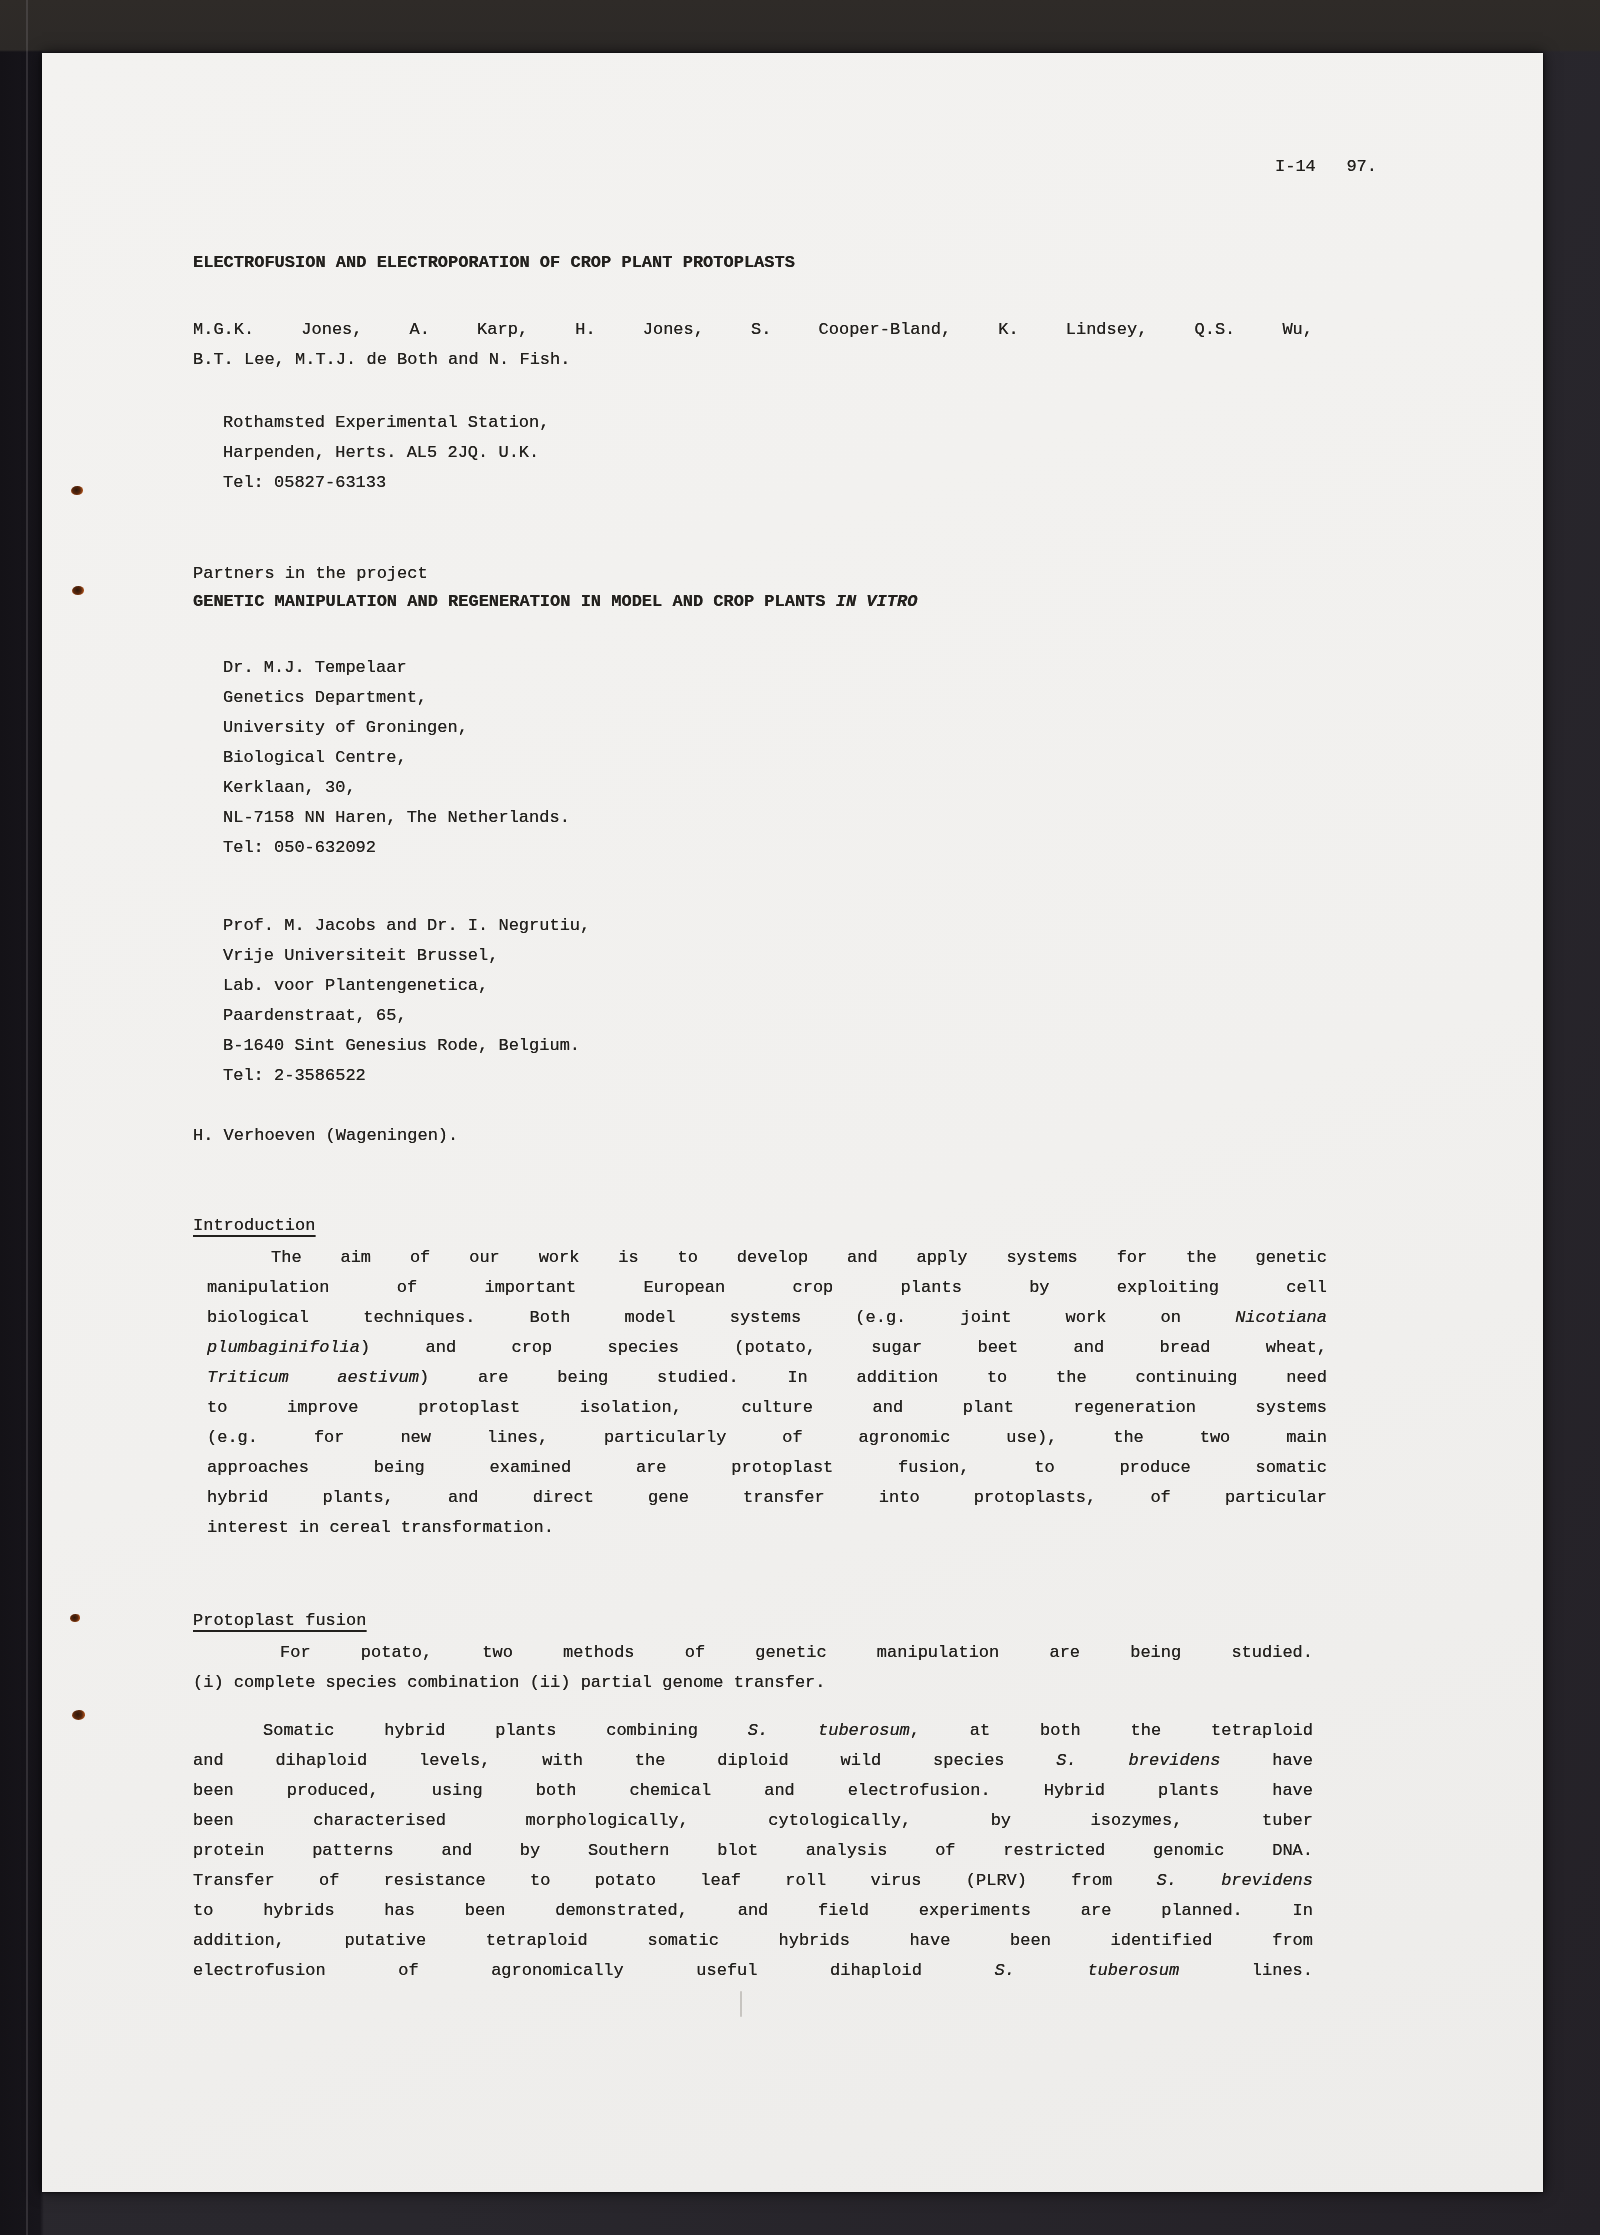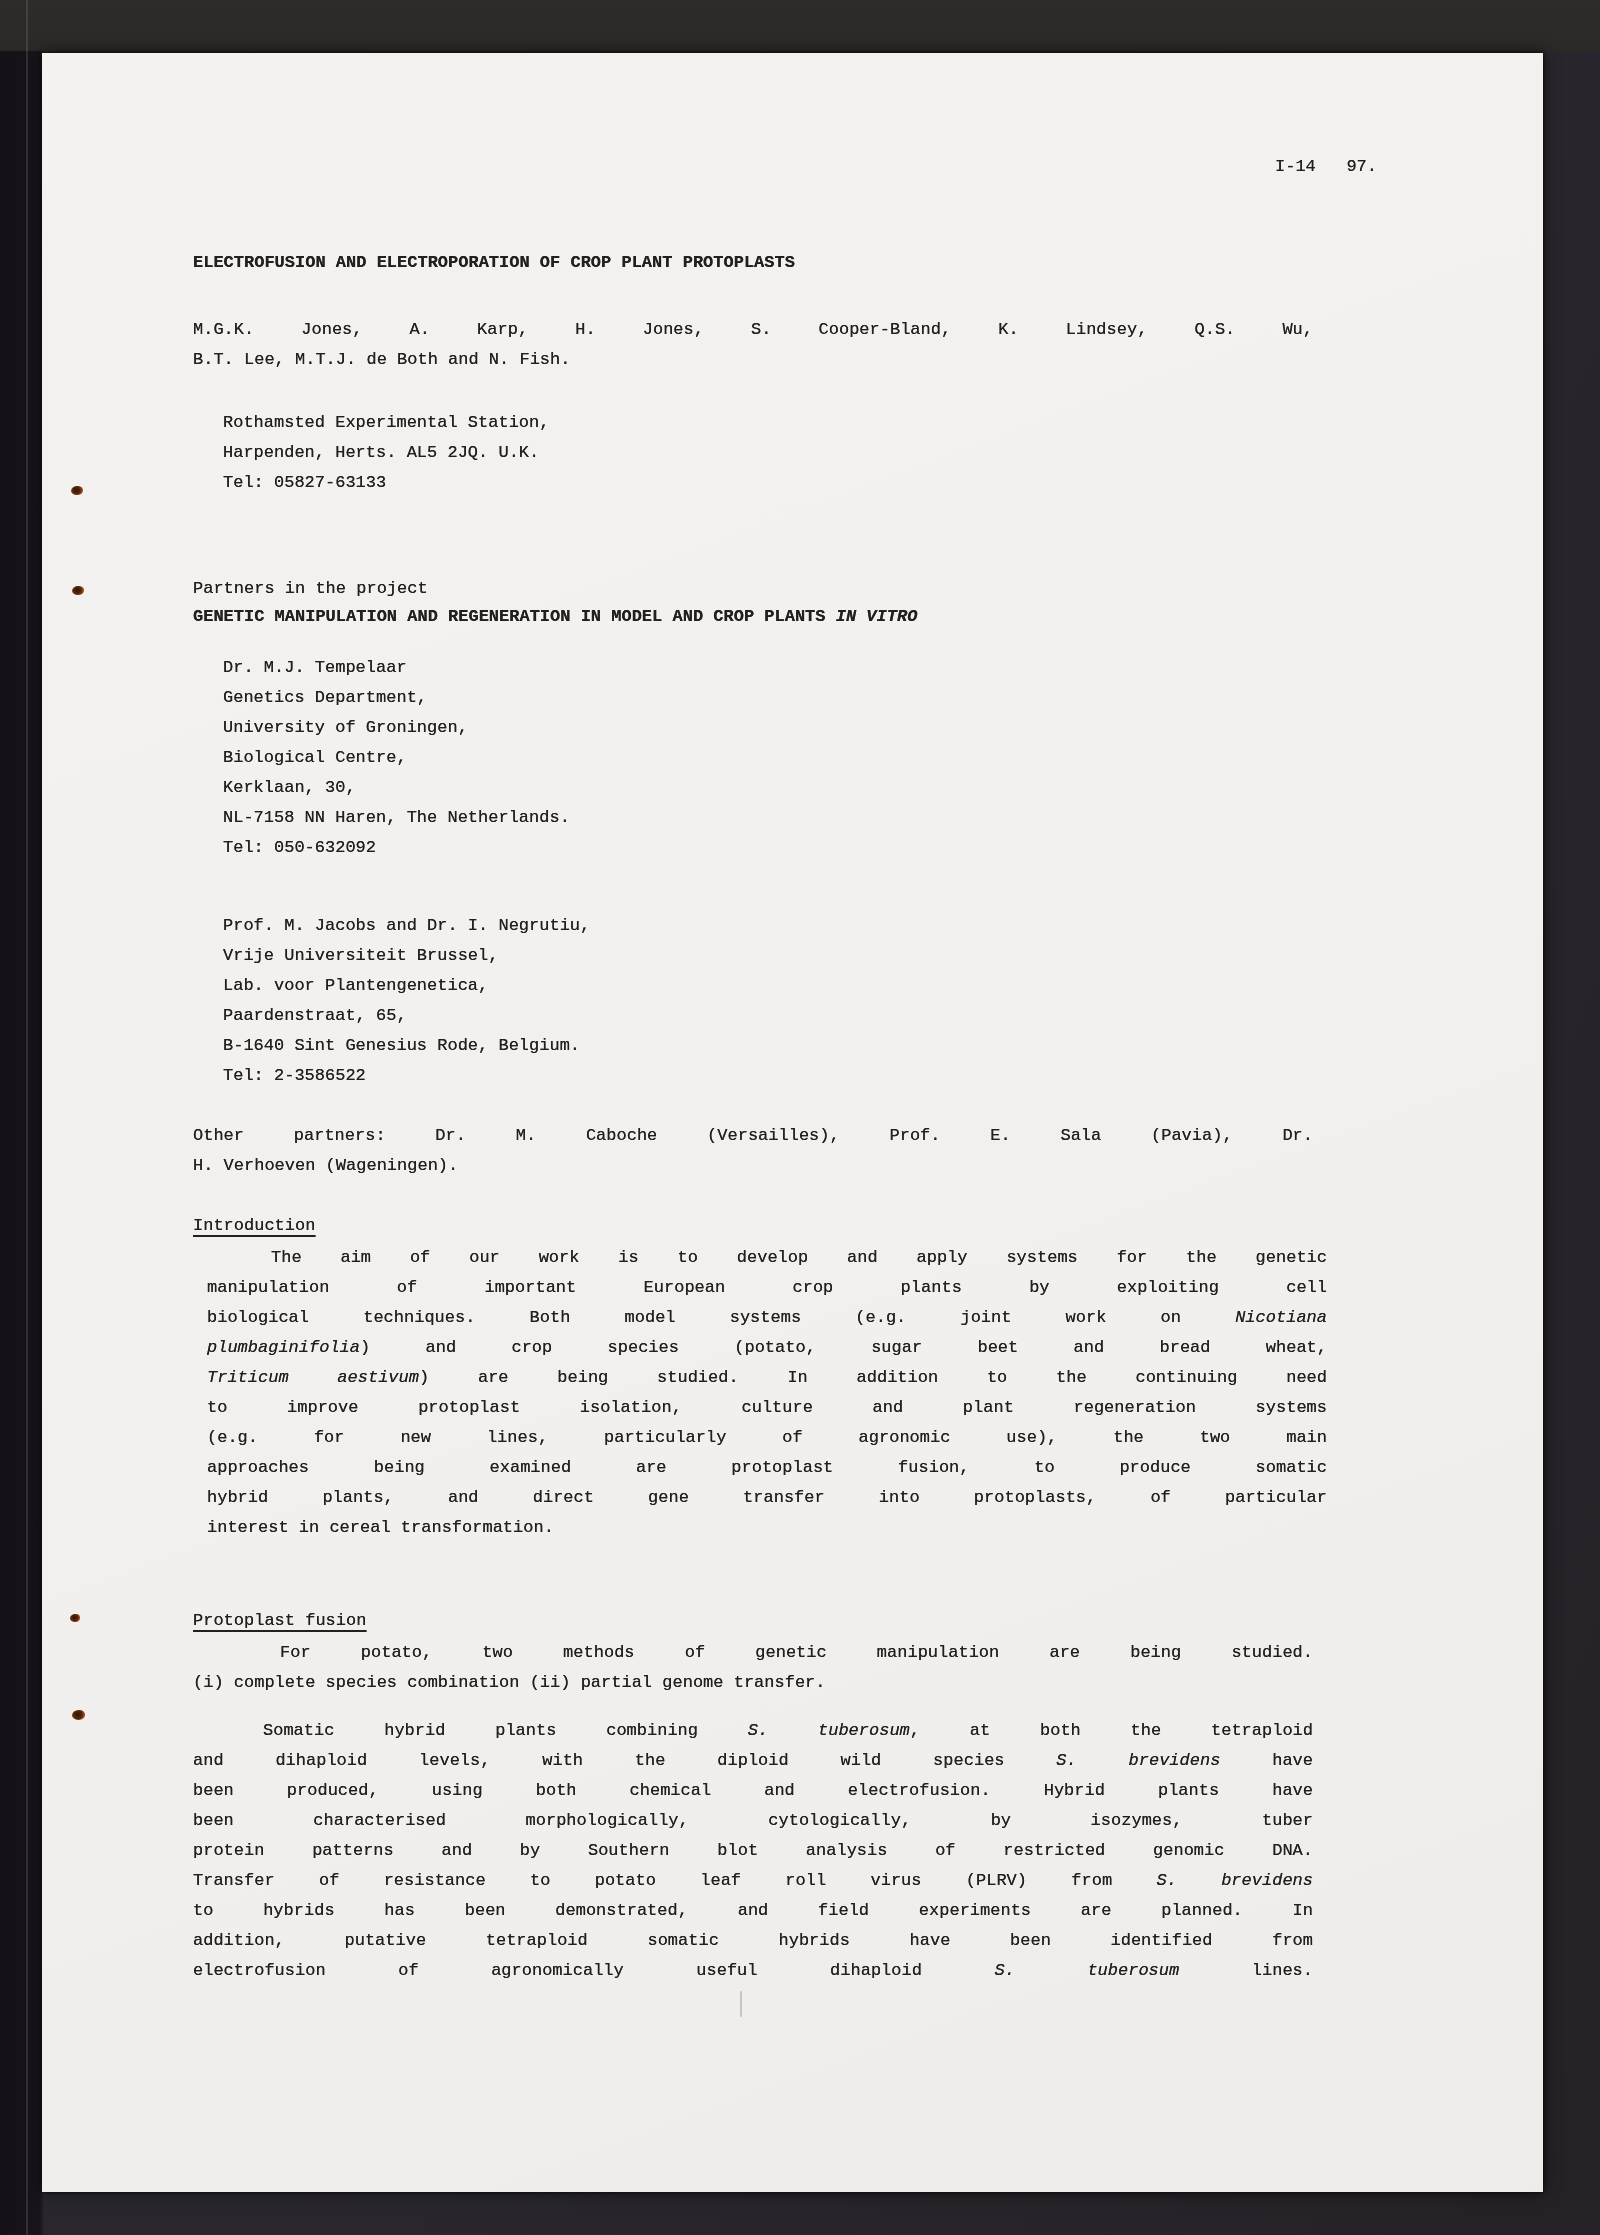--- a/index.html
+++ b/index.html
@@ -50,21 +50,21 @@
     </div>
     <div class="block" style="top: 262px;">
       <div class="line j"><span>M.G.K. Jones, A. Karp, H. Jones, S. Cooper-Bland, K. Lindsey, Q.S. Wu,</span></div>
       <div class="line"><span>B.T. Lee, M.T.J. de Both and N. Fish.</span></div>
     </div>
     <div class="block" style="top: 355px; left: 181px;">
       <div class="line"><span>Rothamsted Experimental Station,</span></div>
       <div class="line"><span>Harpenden, Herts. AL5 2JQ. U.K.</span></div>
       <div class="line"><span>Tel: 05827-63133</span></div>
     </div>
-    <div class="block" style="top: 507px; margin-top: 15px;">
+    <div class="block" style="top: 507px;">
       <div class="line" style="height: 28px; line-height: 28px;"><span>Partners in the project</span></div>
       <div class="line" style="height: 28px; line-height: 28px;"><span class="bd">GENETIC MANIPULATION AND REGENERATION IN MODEL AND CROP PLANTS </span><span class="it bd">IN VITRO</span></div>
     </div>
     <div class="block" style="top: 600px; left: 181px;">
       <div class="line"><span>Dr. M.J. Tempelaar</span></div>
       <div class="line"><span>Genetics Department,</span></div>
       <div class="line"><span>University of Groningen,</span></div>
       <div class="line"><span>Biological Centre,</span></div>
       <div class="line"><span>Kerklaan, 30,</span></div>
       <div class="line"><span>NL-7158 NN Haren, The Netherlands.</span></div>
@@ -72,21 +72,20 @@
     </div>
     <div class="block" style="top: 858px; left: 181px;">
       <div class="line"><span>Prof. M. Jacobs and Dr. I. Negrutiu,</span></div>
       <div class="line"><span>Vrije Universiteit Brussel,</span></div>
       <div class="line"><span>Lab. voor Plantengenetica,</span></div>
       <div class="line"><span>Paardenstraat, 65,</span></div>
       <div class="line"><span>B-1640 Sint Genesius Rode, Belgium.</span></div>
       <div class="line"><span>Tel: 2-3586522</span></div>
     </div>
     <div class="block" style="top: 1068px;">
-      <div class="line j"><span>Other partners: Dr. M. Caboche (Versailles), Prof. E. Sala (Pavia), Dr.</span></div>
       <div class="line"><span>H. Verhoeven (Wageningen).</span></div>
     </div>
     <div class="block" style="top: 1158px;">
       <div class="line"><span class="un">Introduction</span></div>
     </div>
     <div class="block" style="top: 1190px; margin-left: 14px;">
       <div class="line j" style="text-indent: 64px;"><span>The aim of our work is to develop and apply systems for the genetic</span></div>
       <div class="line j"><span>manipulation of important European crop plants by exploiting cell</span></div>
       <div class="line j"><span>biological techniques.  Both model systems (e.g. joint work on </span><span class="it">Nicotiana</span></div>
       <div class="line j"><span class="it">plumbaginifolia</span><span>) and crop species (potato, sugar beet and bread wheat,</span></div>

